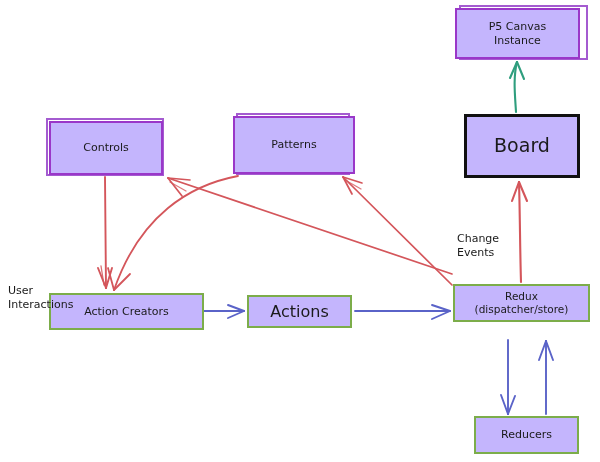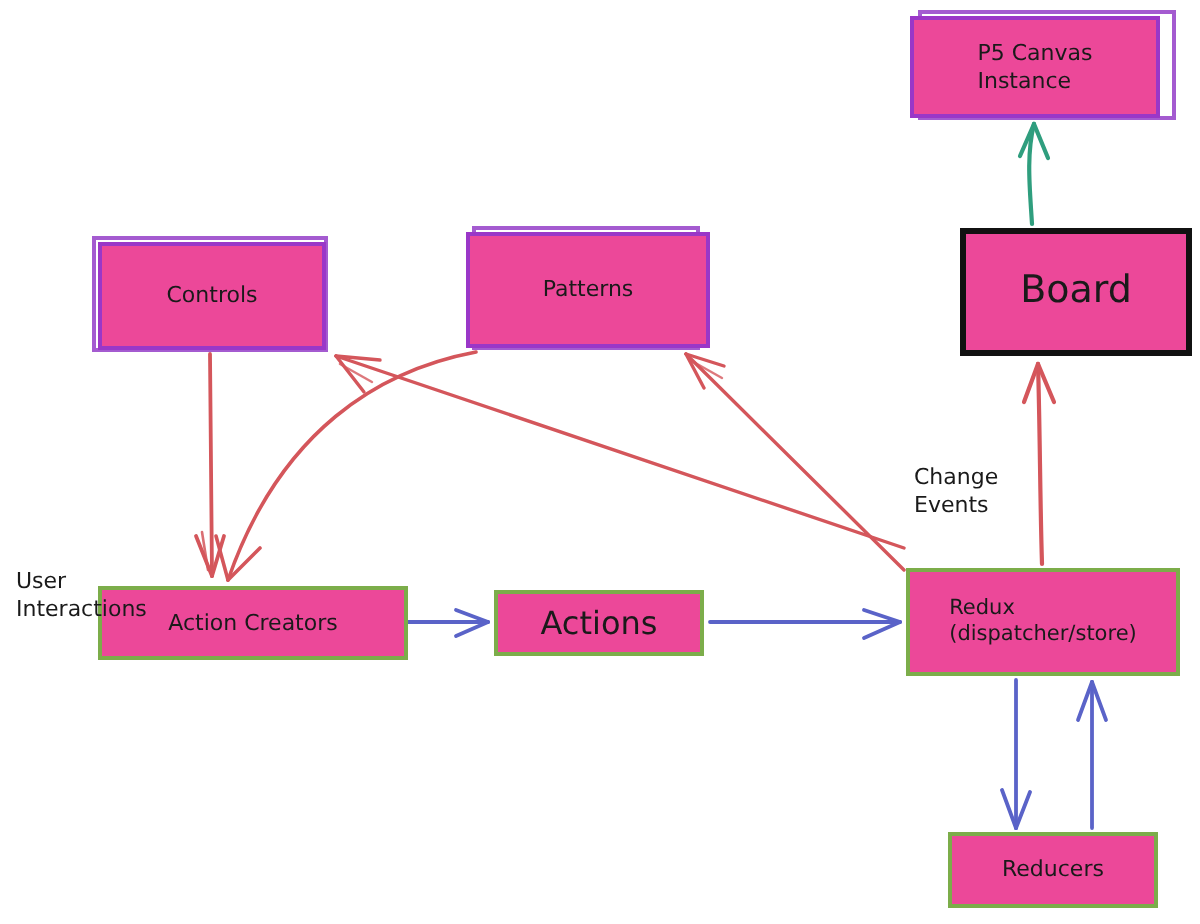--- a/index.html
+++ b/index.html
@@ -8,21 +8,22 @@
     background:#ffffff;
     font-family:"DejaVu Sans",sans-serif;
     overflow:hidden;
     position:relative;
   }
   #diagram{position:absolute;left:0;top:0;width:600px;height:462px;}
   .node{
     position:absolute;
     box-sizing:border-box;
     display:flex;align-items:center;justify-content:center;
-    background:#ec4899;
+    text-align:center;
+    background:#c4b5fd;
     line-height:1.25;
     color:#1a1a1a;
     z-index:3;
   }
   .node-label{display:block;white-space:pre-line;}
   .purple{border:2.5px solid #9a37c8;}
   .purple-shadow{position:absolute;z-index:2;background:transparent;border:2.5px solid #a45bd0;}
   .green{border:2px solid #7cad4a;}
   .black{border:3px solid #111111;}
   .free-label{
@@ -102,21 +103,21 @@
     <path d="M546,341 L553,360" fill="none" stroke="#5a63c8" stroke-width="1.9" stroke-linecap="round"></path>
   </g>
 </svg>
 
 <div class="purple-shadow" style="left:459px;top:5px;width:125px;height:51px;"></div>
 <div class="node purple" style="left:455px;top:8px;width:125px;height:51px;font-size:11px;">
   <span class="node-label handwr">P5 Canvas
 Instance</span>
 </div>
 
-<div class="node black" style="left:480px;top:114px;width:116px;height:64px;font-size:19px;">
+<div class="node black" style="left:464px;top:114px;width:116px;height:64px;font-size:19px;">
   <span class="node-label handwr">Board</span>
 </div>
 
 <div class="purple-shadow" style="left:46px;top:118px;width:114px;height:54px;"></div>
 <div class="node purple" style="left:49px;top:121px;width:114px;height:54px;font-size:11px;">
   <span class="node-label handwr">Controls</span>
 </div>
 
 <div class="purple-shadow" style="left:236px;top:113px;width:110px;height:58px;"></div>
 <div class="node purple" style="left:233px;top:116px;width:122px;height:58px;font-size:11px;">
@@ -124,21 +125,21 @@
 </div>
 
 <div class="node green" style="left:49px;top:293px;width:155px;height:37px;font-size:11px;">
   <span class="node-label handwr">Action Creators</span>
 </div>
 
 <div class="node green" style="left:247px;top:295px;width:105px;height:33px;font-size:16px;">
   <span class="node-label handwr">Actions</span>
 </div>
 
-<div class="node green" style="left:453px;top:284px;width:137px;height:54px;font-size:10.5px;">
+<div class="node green" style="left:453px;top:284px;width:137px;height:38px;font-size:10.5px;">
   <span class="node-label handwr">Redux
 (dispatcher/store)</span>
 </div>
 
 <div class="node green" style="left:474px;top:416px;width:105px;height:38px;font-size:11px;">
   <span class="node-label handwr">Reducers</span>
 </div>
 
 <div class="free-label handwr" style="left:8px;top:236px;font-size:11px;margin-top:48px;">User
 Interactions</div>

